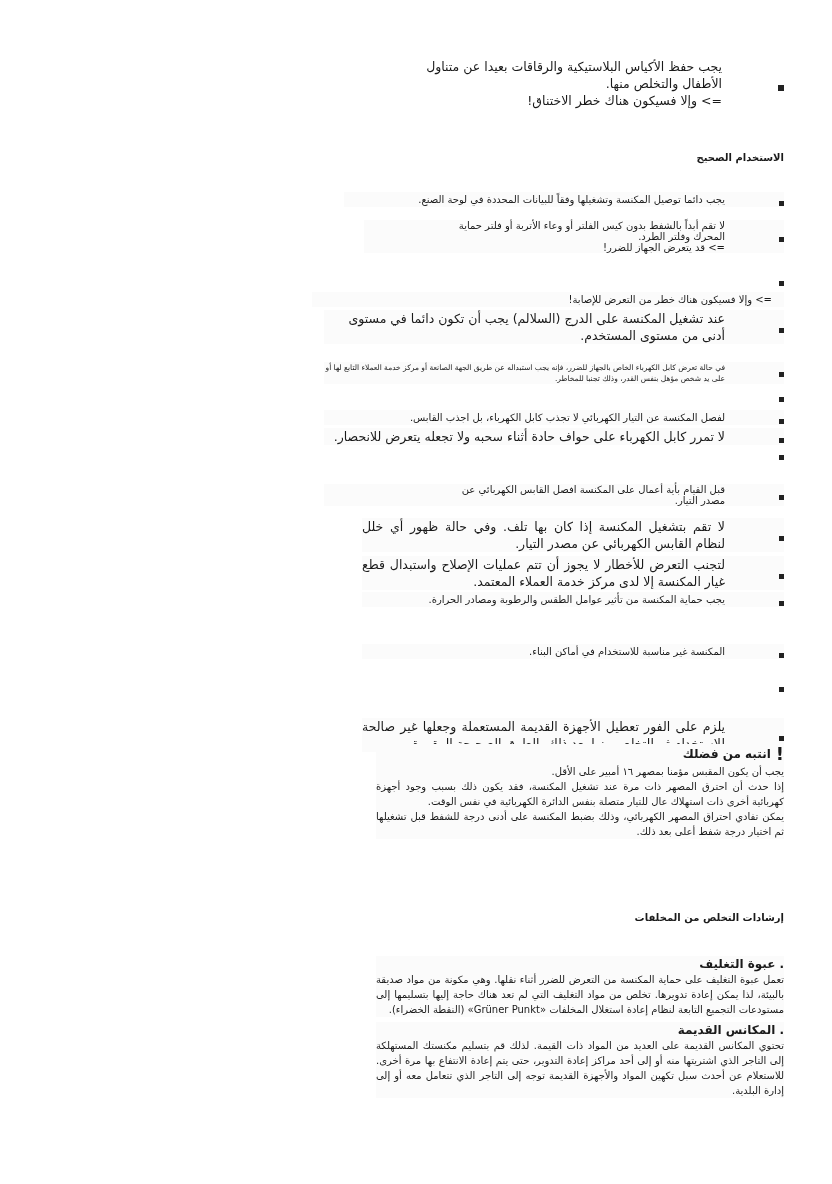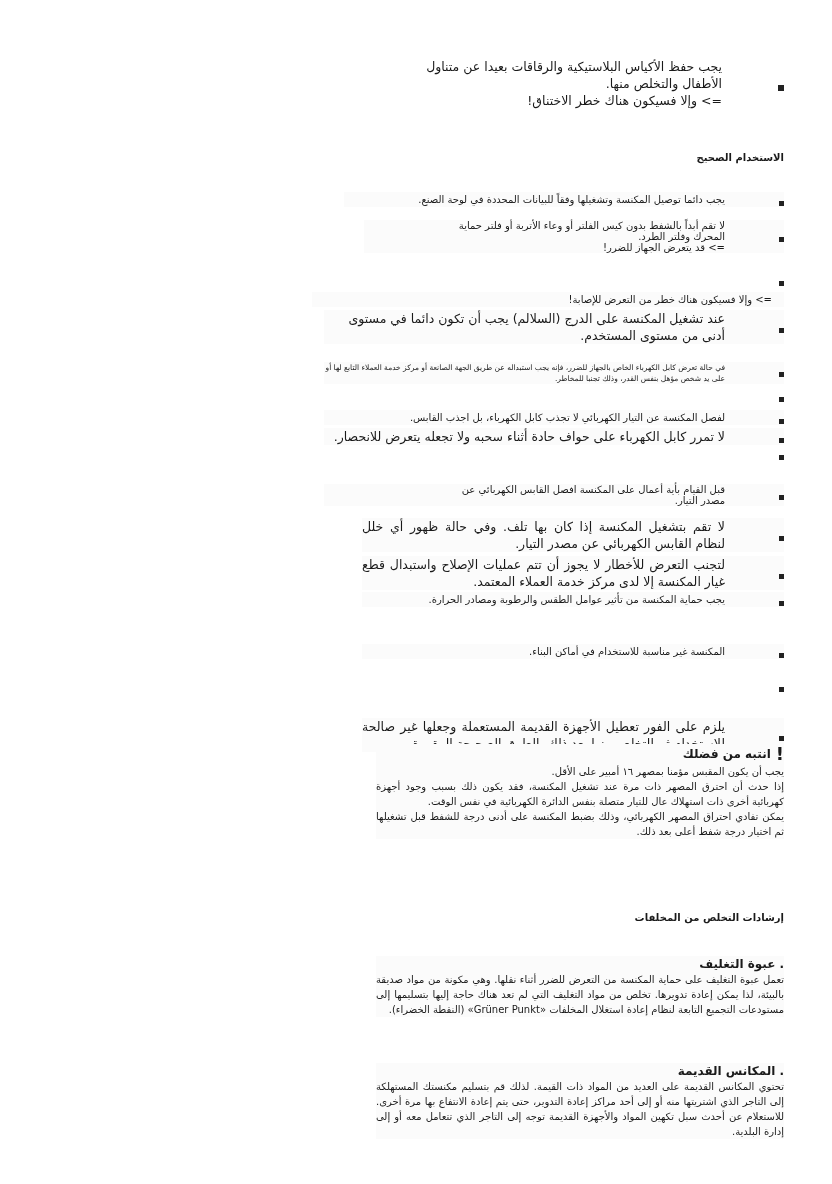--- a/index.html
+++ b/index.html
@@ -169,18 +169,18 @@
     <div class="fs12 just">يمكن تفادي احتراق المصهر الكهربائي، وذلك بضبط المكنسة على أدنى درجة للشفط قبل تشغيلها ثم اختيار درجة شفط أعلى بعد ذلك.</div>
   </div>
 
   <div class="blk h2" style="top:898px; width:300px;margin-top:10px;">إرشادات التخلص من المخلفات</div>
 
   <div class="blk shade" style="top:932px; width:408px;margin-top:24px;">
     <div class="h3"><span class="dot">.</span><span>عبوة التغليف</span></div>
     <div class="fs12 just">تعمل عبوة التغليف على حماية المكنسة من التعرض للضرر أثناء نقلها. وهي مكونة من مواد صديقة بالبيئة، لذا يمكن إعادة تدويرها. تخلص من مواد التغليف التي لم تعد هناك حاجة إليها بتسليمها إلى مستودعات التجميع التابعة لنظام إعادة استغلال المخلفات «Grüner Punkt» (النقطة الخضراء).</div>
   </div>
 
-  <div class="blk shade" style="top:1063px; width:408px;">
+  <div class="blk shade" style="top:1022px; width:408px;">
     <div class="h3"><span class="dot">.</span><span>المكانس القديمة</span></div>
     <div class="fs12 just">تحتوي المكانس القديمة على العديد من المواد ذات القيمة. لذلك قم بتسليم مكنستك المستهلكة إلى التاجر الذي اشتريتها منه أو إلى أحد مراكز إعادة التدوير، حتى يتم إعادة الانتفاع بها مرة أخرى. للاستعلام عن أحدث سبل تكهين المواد والأجهزة القديمة توجه إلى التاجر الذي تتعامل معه أو إلى إدارة البلدية.</div>
   </div>
 
 </div>
 
 </body></html>

